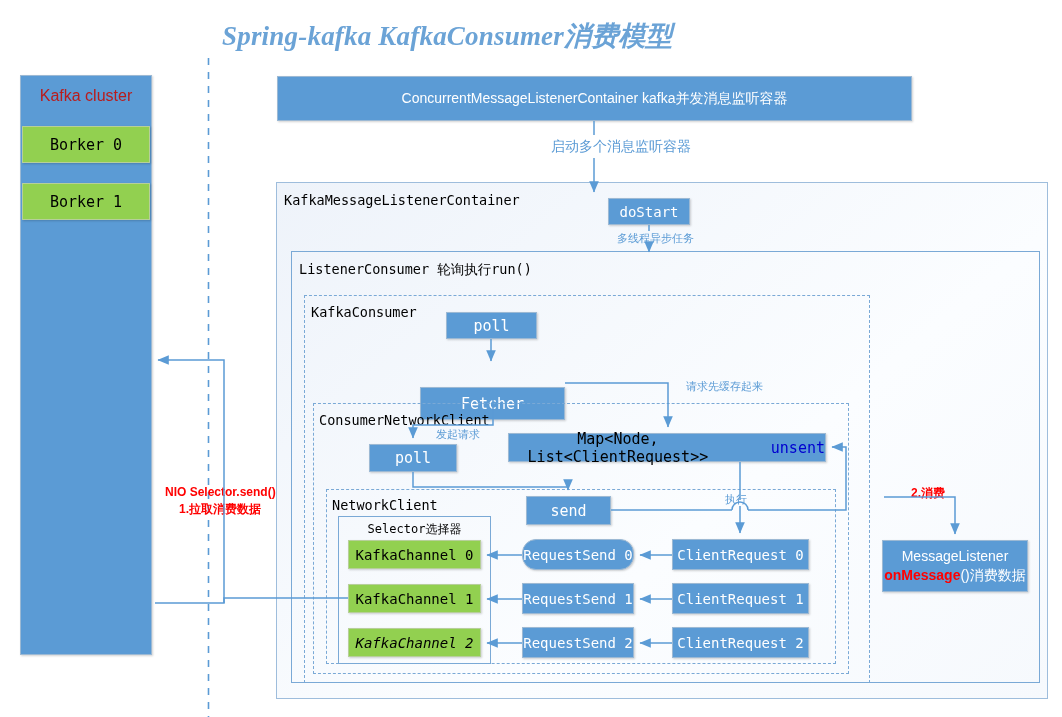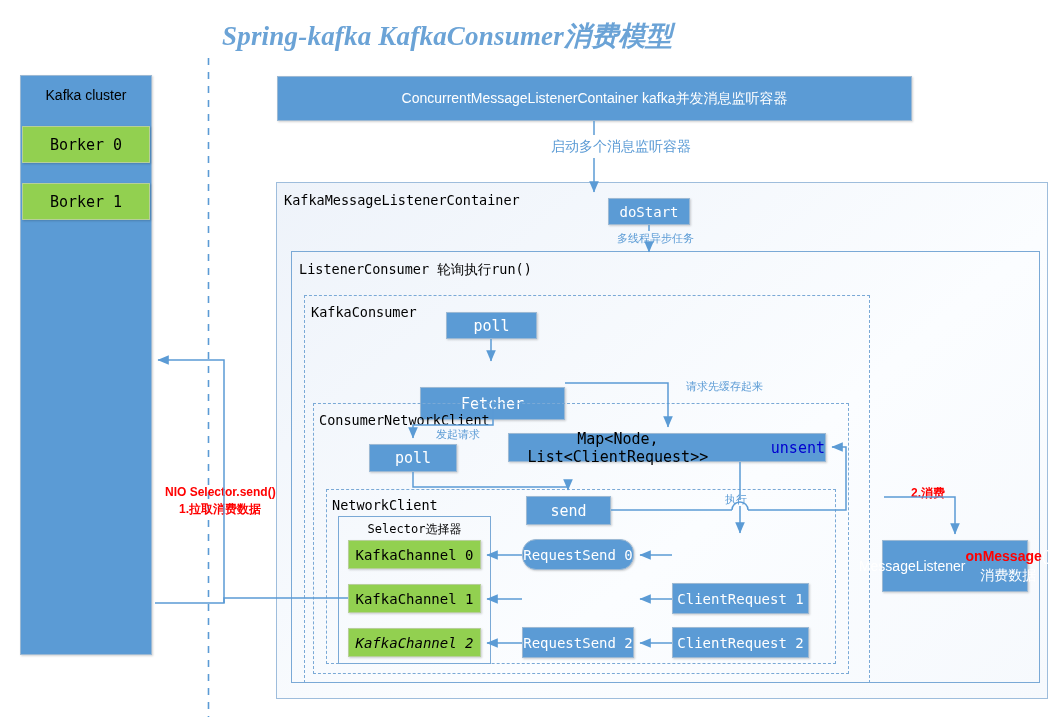--- a/index.html
+++ b/index.html
@@ -51,21 +51,21 @@
 
 <div id="stage">
 
   <div class="title" style="left:222px;top:18px;">Spring-kafka KafkaConsumer消费模型</div>
 
   <svg class="lines">
     <line x1="208.5" y1="58" x2="208.5" y2="717" stroke="#5b9bd5" stroke-width="1.6" stroke-dasharray="7,7"></line>
   </svg>
 
   <div class="box blue" style="left:20px;top:75px;width:132px;height:580px;display:block;border:1px solid #9cb9d4;"></div>
-  <div class="lbl sans" style="left:20px;top:87px;width:132px;text-align:center;color:#000000;font-size:14px;">Kafka cluster</div>
+  <div class="lbl sans" style="left:20px;top:87px;width:132px;text-align:center;color:#b91c1c;font-size:16px;">Kafka cluster</div>
 
   <div class="box green mono" style="left:22px;top:126px;width:128px;height:37px;font-size:15px;">Borker 0</div>
   <div class="box green mono" style="left:22px;top:183px;width:128px;height:37px;font-size:15px;">Borker 1</div>
 
   <div class="box blue sans" style="left:277px;top:76px;width:635px;height:45px;font-size:14px;">ConcurrentMessageListenerContainer kafka并发消息监听容器</div>
 
   <div class="lbl sans lbl-blue" style="left:551px;top:138px;font-size:14px;">启动多个消息监听容器</div>
 
   <div class="frame" style="left:276px;top:182px;width:772px;height:517px;"></div>
   <div class="frame-label" style="left:284px;top:192px;font-size:13.5px;">KafkaMessageListenerContainer</div>
@@ -105,26 +105,28 @@
   <div class="lbl sans lbl-blue" style="left:725px;top:492px;font-size:11px;">执行</div>
 
   <div class="frame plain" style="left:338px;top:516px;width:153px;height:148px;"></div>
   <div class="lbl mono lbl-black" style="left:338px;top:521px;width:153px;text-align:center;font-size:12px;">Selector选择器</div>
 
   <div class="box green mono" style="left:348px;top:540px;width:133px;height:29px;font-size:14px;">KafkaChannel 0</div>
   <div class="box green mono" style="left:348px;top:584px;width:133px;height:29px;font-size:14px;">KafkaChannel 1</div>
   <div class="box green mono" style="left:348px;top:628px;width:133px;height:29px;font-size:14px;font-style:italic;">KafkaChannel 2</div>
 
   <div class="box blue mono" style="left:522px;top:539px;width:112px;height:31px;font-size:14px;border-radius:14px;">RequestSend 0</div>
+  <div class="box blue mono" style="left:522px;top:583px;width:112px;height:31px;font-size:14px;">RequestSend 1</div>
   <div class="box blue mono" style="left:522px;top:627px;width:112px;height:31px;font-size:14px;">RequestSend 2</div>
 
+  <div class="box blue mono" style="left:672px;top:539px;width:137px;height:31px;font-size:14px;">ClientRequest 0</div>
   <div class="box blue mono" style="left:672px;top:583px;width:137px;height:31px;font-size:14px;">ClientRequest 1</div>
   <div class="box blue mono" style="left:672px;top:627px;width:137px;height:31px;font-size:14px;">ClientRequest 2</div>
 
-  <div class="box blue sans" style="left:882px;top:540px;width:146px;height:52px;flex-direction:row;font-size:14px;line-height:1.35;">
+  <div class="box blue sans" style="left:882px;top:540px;width:146px;height:52px;flex-direction:column;font-size:14px;line-height:1.35;">
     <span>MessageListener</span>
     <span><span style="color:#ff0000;font-weight:bold;">onMessage</span><span>()消费数据</span></span>
   </div>
 
   <div class="lbl sans lbl-red" style="left:911px;top:485px;font-size:12px;font-weight:bold;">2.消费</div>
 
   <div class="lbl sans lbl-red" style="left:165px;top:485px;width:110px;text-align:center;font-size:12px;font-weight:bold;">NIO Selector.send()</div>
   <div class="lbl sans lbl-red" style="left:165px;top:501px;width:110px;text-align:center;font-size:12px;font-weight:bold;">1.拉取消费数据</div>
 
   <svg class="lines">

